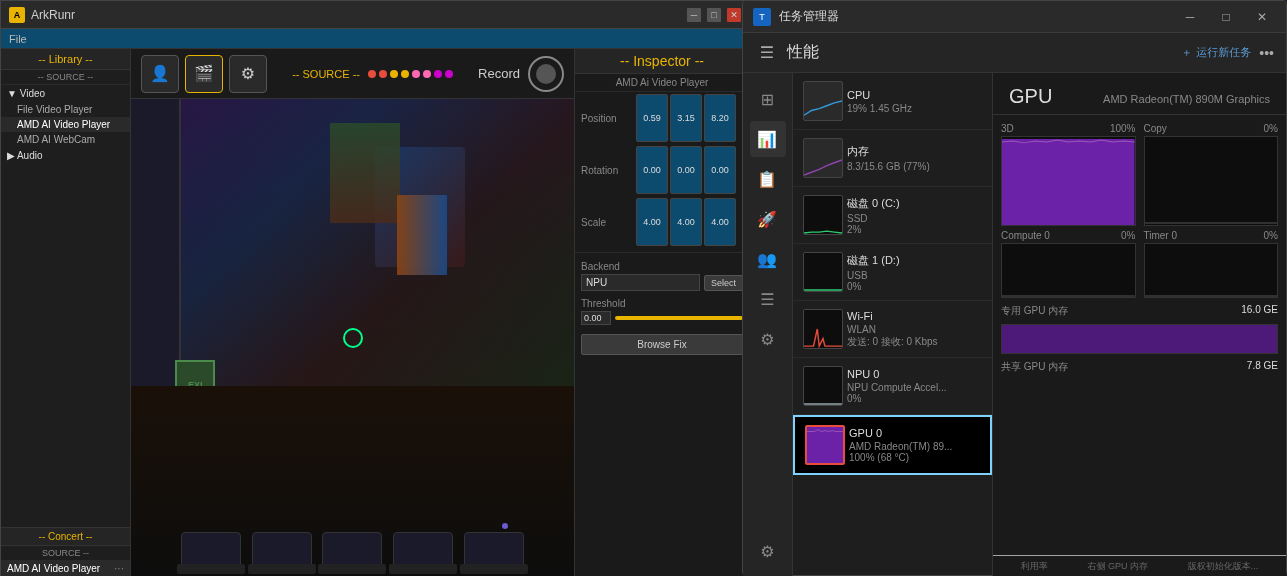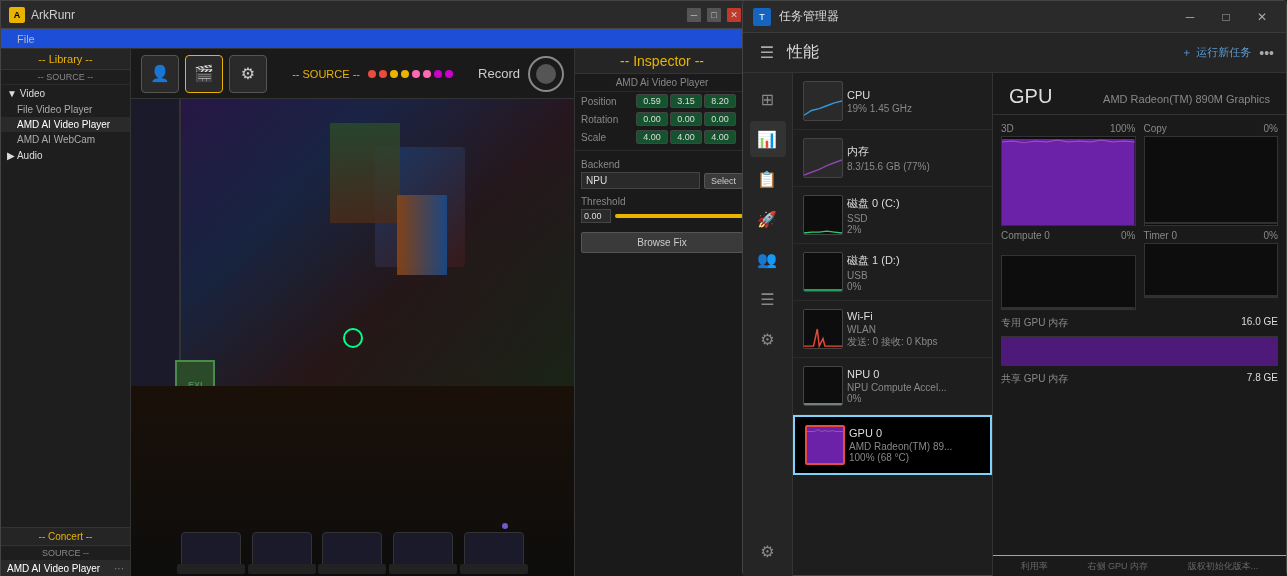--- a/index.html
+++ b/index.html
@@ -52,24 +52,24 @@
       cursor: pointer;
       font-size: 9px;
       color: #ccc;
       display: flex; align-items: center; justify-content: center;
       border-radius: 1px;
     }
     .win-btn.close { background: #c0392b; }
 
     .arkrunr-menubar {
       height: 20px;
-      background: #1d4ed8;
-      display: flex;
-      align-items: center;
-      padding: 0 8px;
+      background: #0c4a6e;
+      display: flex;
+      align-items: center;
+      padding: 0 0;
       border-bottom: 1px solid #333;
     }
     .menu-item {
       font-size: 11px;
       color: #bbb;
       padding: 0 8px;
       cursor: pointer;
     }
 
     .arkrunr-body {
@@ -314,26 +314,26 @@
     .inspector-label {
       width: 55px;
       color: #888;
     }
     .inspector-inputs {
       display: flex;
       gap: 2px;
     }
     .inspector-input {
       width: 32px;
-      background: #14532d;
+      background: #0c4a6e;
       border: 1px solid #444;
       color: #ddd;
       font-size: 9px;
       text-align: center;
-      padding: 1px 2px;
+      padding: 18px 2px;
       border-radius: 2px;
     }
     .inspector-divider {
       height: 1px;
       background: #2a2a2a;
       margin: 4px 0;
     }
     .backend-row {
       padding: 4px 6px;
       font-size: 10px;
@@ -898,21 +898,21 @@
               <svg width="100%" height="100%" viewBox="0 0 120 90" preserveAspectRatio="none">
                 <rect x="0" y="0" width="120" height="90" fill="#0d0d0d"></rect>
                 <polyline points="0,88 120,88" fill="none" stroke="#555" stroke-width="1"></polyline>
               </svg>
             </div>
           </div>
         </div>
 
         <div style="display:flex;gap:8px;">
           <div style="flex:1;">
-            <div style="display:flex;justify-content:space-between;font-size:10px;color:#888;margin-bottom:14px;">
+            <div style="display:flex;justify-content:space-between;font-size:10px;color:#888;margin-bottom:2px;">
               <span>Compute 0</span>
               <span>0%</span>
             </div>
             <div style="background:#0d0d0d;border:1px solid #333;height:55px;position:relative;overflow:hidden;">
               <svg width="100%" height="100%" viewBox="0 0 120 55" preserveAspectRatio="none">
                 <rect x="0" y="0" width="120" height="55" fill="#0d0d0d"></rect>
                 <polyline points="0,54 120,54" fill="none" stroke="#555" stroke-width="1"></polyline>
               </svg>
             </div>
           </div>

